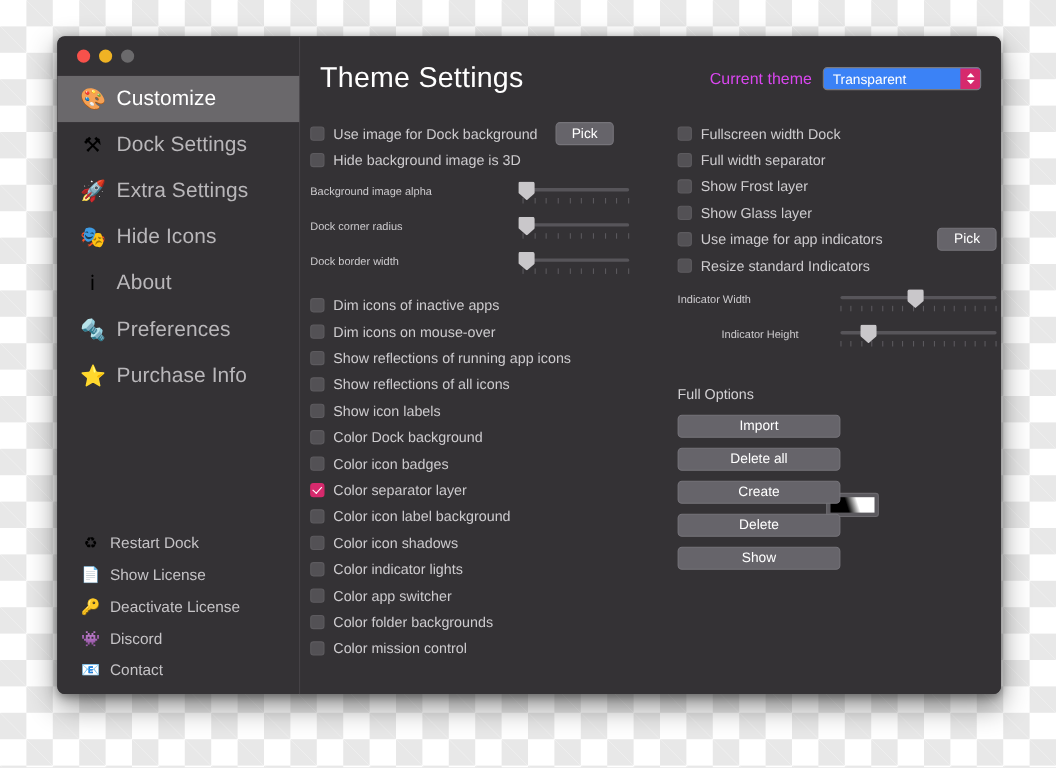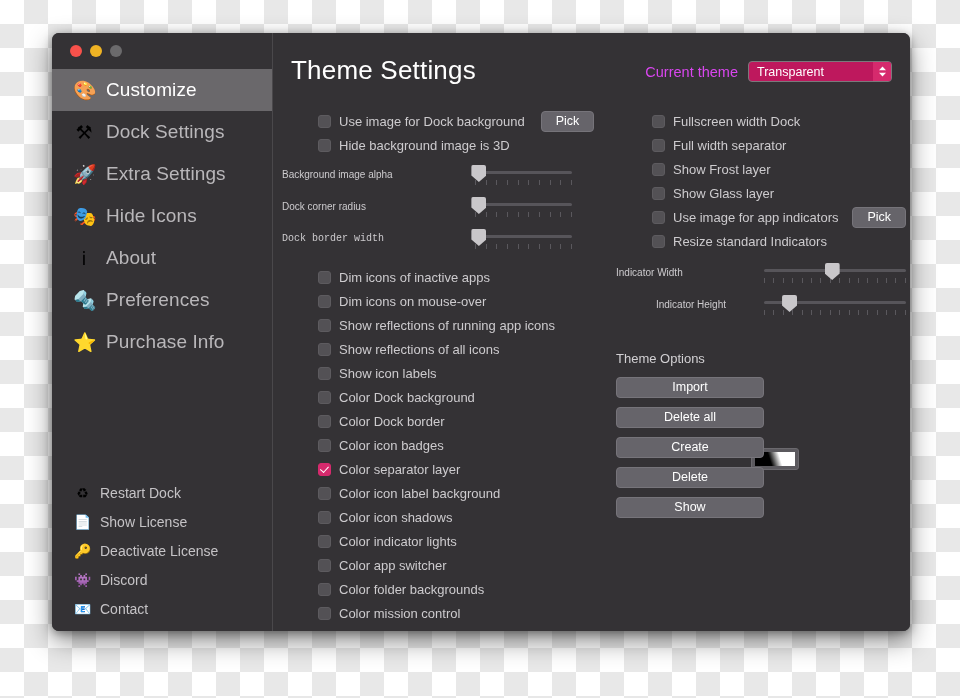--- a/index.html
+++ b/index.html
@@ -127,21 +127,21 @@
     top: 28px;
     display: flex;
     align-items: center;
     gap: 10px;
   }
   .theme-label { font-size: 14.5px; color: #d946ef; }
 
   .select-box {
     width: 144px;
     height: 21px;
-    background: #be185d;
+    background: #3b82f6;
     border: 1px solid #7b797c;
     border-radius: 4px;
     display: flex;
     align-items: center;
     position: relative;
     overflow: hidden;
   }
   .select-value {
     font-size: 12.5px;
     color: #ffffff;
@@ -176,21 +176,20 @@
     width: 290px;
   }
 
   
   .cb-row {
     display: flex;
     align-items: center;
     height: 20px;
     gap: 8px;
     margin-bottom: 4px;
-    margin-left: 36px;
   }
 
   .checkbox {
     width: 13px;
     height: 13px;
     flex: 0 0 13px;
     border-radius: 3px;
     background: #535155;
     border: 1px solid #5d5b5f;
     display: flex;
@@ -475,21 +474,21 @@
                 <i></i>
                 <i></i>
                 <i></i>
                 <i></i>
                 <i></i>
               </div>
               <div class="thumb" style="left: 4%;"></div>
             </div>
           </div>
           <div class="slider-row">
-            <span class="sl-label" style="width: 150px; font-family: Liberation Mono, monospace;">Dock border width</span>
+            <span class="sl-label" style="width: 150px;">Dock border width</span>
             <div class="slider w-left">
               <div class="track"></div>
               <div class="ticks">
                 <i></i>
                 <i></i>
                 <i></i>
                 <i></i>
                 <i></i>
                 <i></i>
                 <i></i>
@@ -517,24 +516,20 @@
             <div class="checkbox"></div>
             <span class="cb-label">Show reflections of all icons</span>
           </div>
           <div class="cb-row">
             <div class="checkbox"></div>
             <span class="cb-label">Show icon labels</span>
           </div>
           <div class="cb-row">
             <div class="checkbox"></div>
             <span class="cb-label">Color Dock background</span>
-          </div>
-          <div class="cb-row">
-            <div class="checkbox"></div>
-            <span class="cb-label">Color Dock border</span>
           </div>
           <div class="cb-row">
             <div class="checkbox"></div>
             <span class="cb-label">Color icon badges</span>
           </div>
           <div class="cb-row">
             <div class="checkbox checked"></div>
             <span class="cb-label">Color separator layer</span>
           </div>
           <div class="cb-row">
@@ -640,21 +635,21 @@
                 <i></i>
                 <i></i>
                 <i></i>
               </div>
               <div class="thumb" style="left: 18%;"></div>
             </div>
           </div>
         </div>
 
       <div class="theme-options">
-        <div class="section-label">Theme Options</div>
+        <div class="section-label">Full Options</div>
         <div id="opt-buttons">
             <button class="opt-btn">Import</button>
             <button class="opt-btn">Delete all</button>
             <button class="opt-btn">Create</button>
             <button class="opt-btn">Delete</button>
             <button class="opt-btn">Show</button>
           </div>
       </div>
 
     </div>

